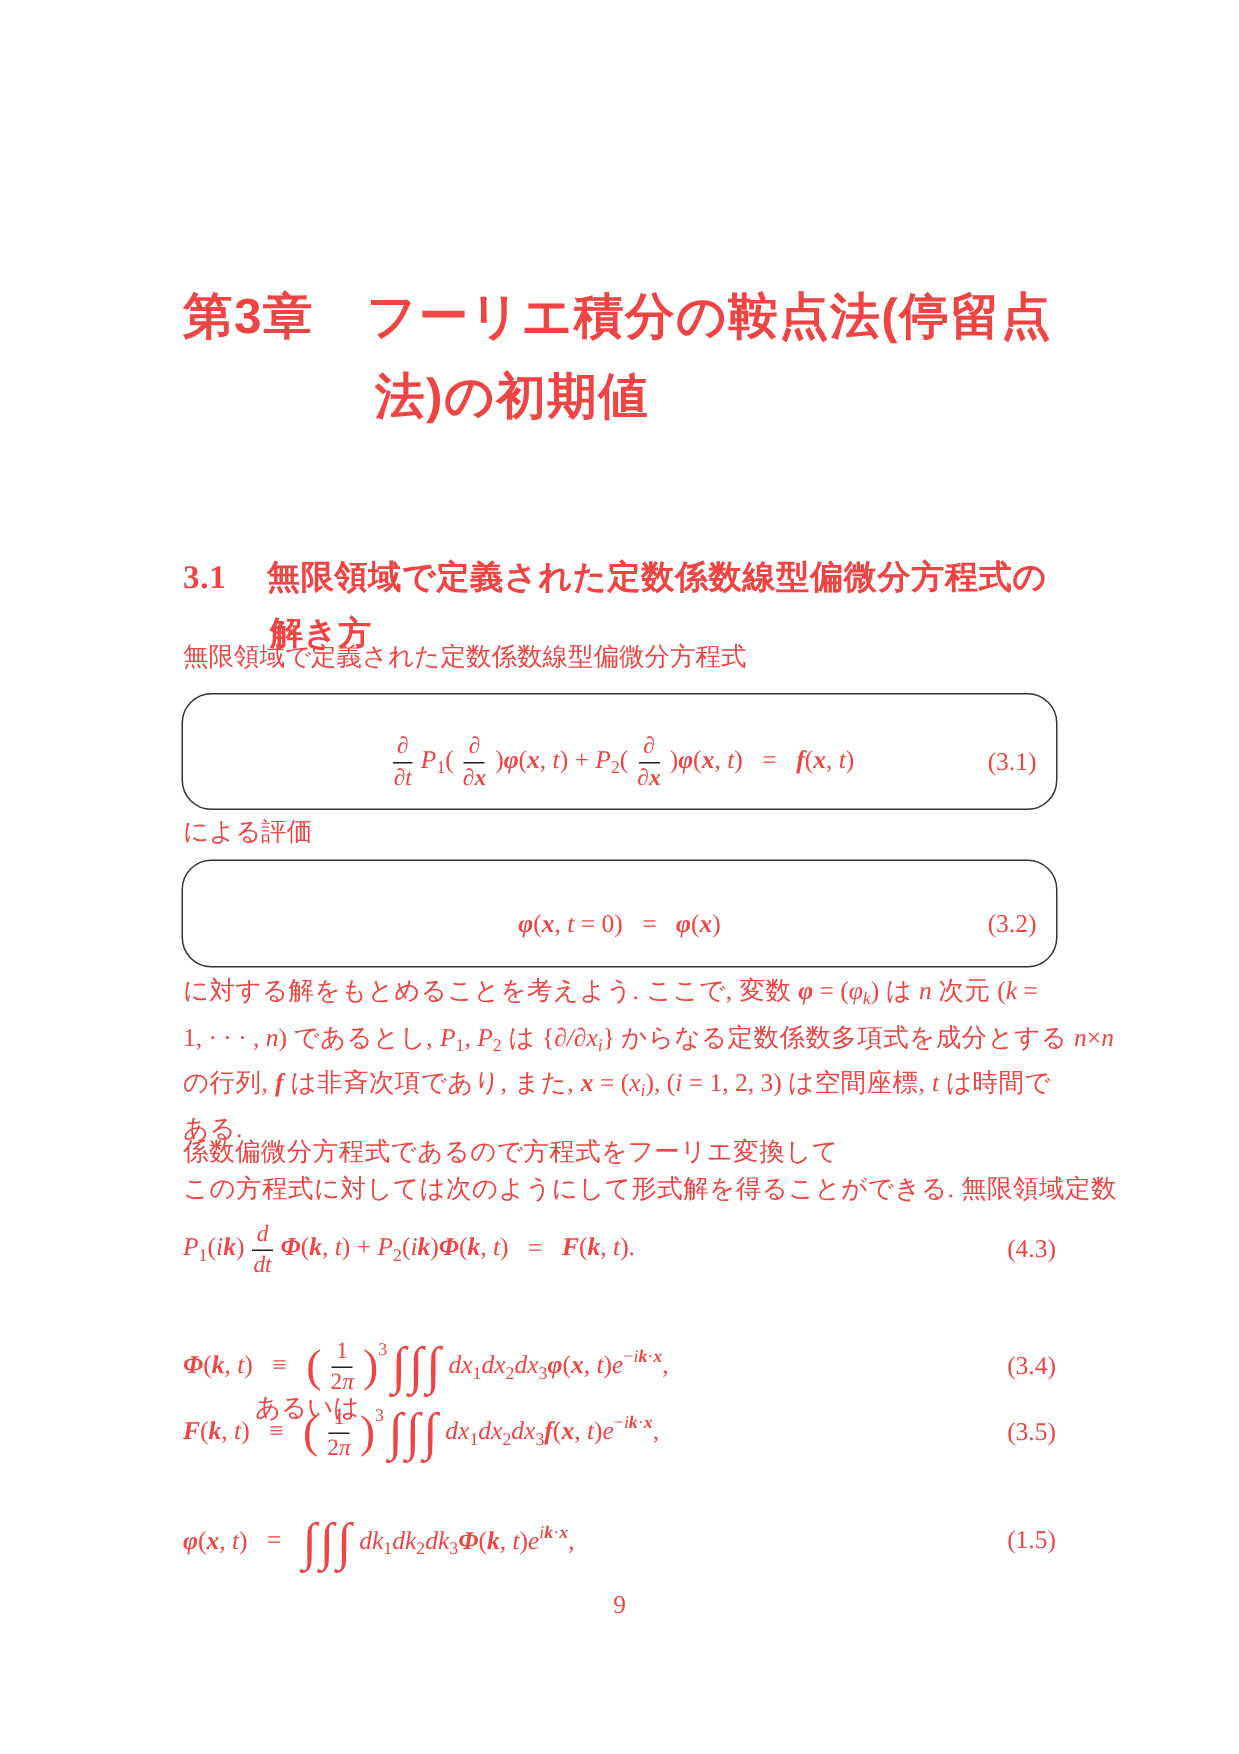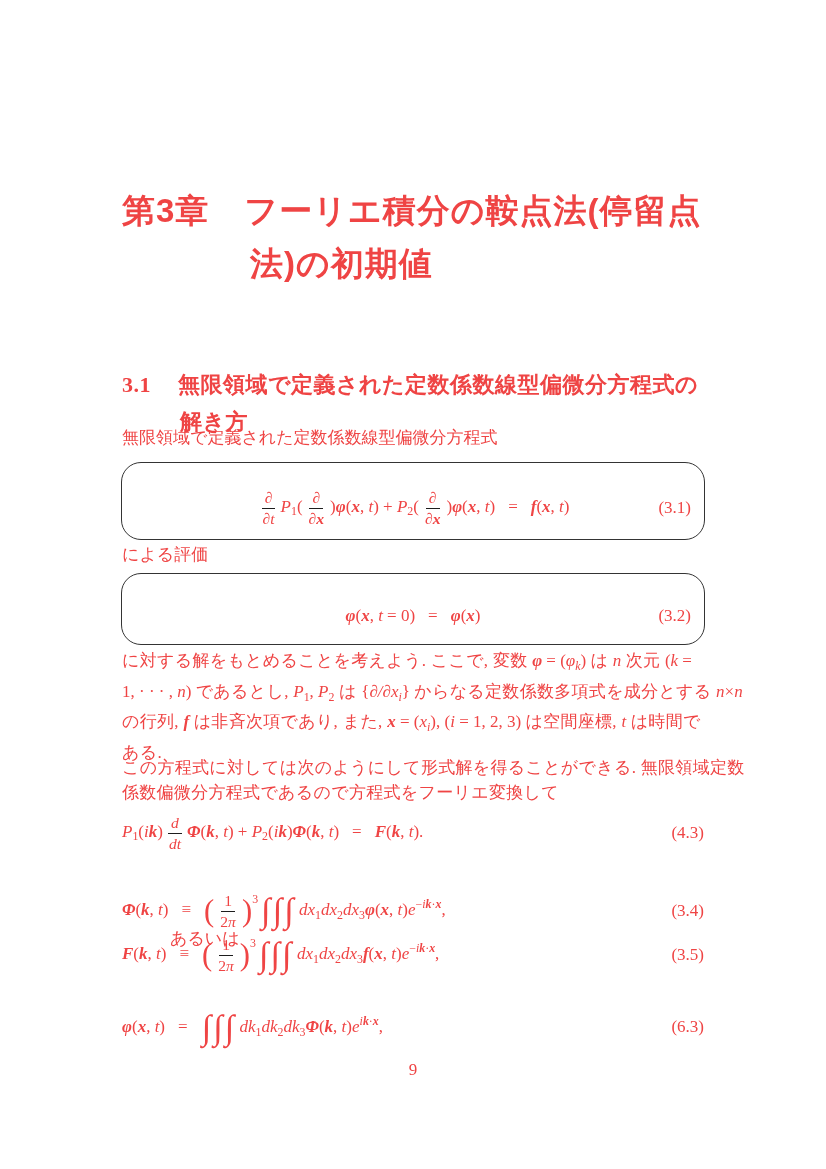--- a/index.html
+++ b/index.html
@@ -120,22 +120,22 @@
   </div>
 
   <div class="bodytext para1">
     <div class="p-line"><span class="tk jp">に対する解をもとめることを考えよう. ここで, 変数 </span><span class="tk bi">φ</span><span class="tk rm"> = (</span><span class="tk it">φ</span><span class="tk sbi">k</span><span class="tk rm">) </span><span class="tk jp">は </span><span class="tk it">n</span><span class="tk jp"> 次元 </span><span class="tk rm">(</span><span class="tk it">k</span><span class="tk rm"> =</span></div>
     <div class="p-line"><span class="tk rm">1, · · · , </span><span class="tk it">n</span><span class="tk rm">) </span><span class="tk jp">であるとし, </span><span class="tk it">P</span><span class="tk sb">1</span><span class="tk rm">, </span><span class="tk it">P</span><span class="tk sb">2</span><span class="tk jp"> は </span><span class="tk rm">{</span><span class="tk it">∂/∂x</span><span class="tk sbi">i</span><span class="tk rm">} </span><span class="tk jp">からなる定数係数多項式を成分とする </span><span class="tk it">n</span><span class="tk rm">×</span><span class="tk it">n</span></div>
     <div class="p-line"><span class="tk jp">の行列, </span><span class="tk bi">f</span><span class="tk jp"> は非斉次項であり, また, </span><span class="tk bi">x</span><span class="tk rm"> = (</span><span class="tk it">x</span><span class="tk sbi">i</span><span class="tk rm">), (</span><span class="tk it">i</span><span class="tk rm"> = 1, 2, 3) </span><span class="tk jp">は空間座標, </span><span class="tk it">t</span><span class="tk jp"> は時間で</span></div>
     <div class="p-line"><span class="tk jp">ある.</span></div>
   </div>
 
   <div class="bodytext para2">
+    <div class="p-line"><span class="tk jp">係数偏微分方程式であるので方程式をフーリエ変換して</span></div>
     <div class="p-line"><span class="tk jp">この方程式に対しては次のようにして形式解を得ることができる. 無限領域定数</span></div>
-    <div class="p-line"><span class="tk jp">係数偏微分方程式であるので方程式をフーリエ変換して</span></div>
   </div>
 
   <div class="eq-row eq33">
     <span class="eq-body"><span class="tk it">P</span><span class="tk sb">1</span><span class="tk rm">(</span><span class="tk it">i</span><span class="tk bi">k</span><span class="tk rm">)</span><span class="tk fr"><span class="n"><span class="tk it">d</span></span><span class="d"><span class="tk it">dt</span></span></span><span class="tk bi">Φ</span><span class="tk rm">(</span><span class="tk bi">k</span><span class="tk rm">, </span><span class="tk it">t</span><span class="tk rm">) + </span><span class="tk it">P</span><span class="tk sb">2</span><span class="tk rm">(</span><span class="tk it">i</span><span class="tk bi">k</span><span class="tk rm">)</span><span class="tk bi">Φ</span><span class="tk rm">(</span><span class="tk bi">k</span><span class="tk rm">, </span><span class="tk it">t</span><span class="tk rm">)</span><span class="tk rel">=</span><span class="tk bi">F</span><span class="tk rm">(</span><span class="tk bi">k</span><span class="tk rm">, </span><span class="tk it">t</span><span class="tk rm">).</span></span>
     <span class="eq-num">(4.3)</span>
   </div>
 
 
   <div class="eq-row eq34">
     <span class="eq-body"><span class="tk bi">Φ</span><span class="tk rm">(</span><span class="tk bi">k</span><span class="tk rm">, </span><span class="tk it">t</span><span class="tk rm">)</span><span class="tk rel">≡</span><span class="tk big">(</span><span class="tk fr"><span class="n"><span class="tk rm">1</span></span><span class="d"><span class="tk rm">2</span><span class="tk it">π</span></span></span><span class="tk big">)</span><span class="tk sph">3</span><span class="tk int">∫</span><span class="tk int">∫</span><span class="tk int">∫</span><span class="tk it"> dx</span><span class="tk sb">1</span><span class="tk it">dx</span><span class="tk sb">2</span><span class="tk it">dx</span><span class="tk sb">3</span><span class="tk bi">φ</span><span class="tk rm">(</span><span class="tk bi">x</span><span class="tk rm">, </span><span class="tk it">t</span><span class="tk rm">)</span><span class="tk it">e</span><span class="tk sp"><span class="tk rm">−</span><span class="tk it">i</span><span class="tk bi">k</span><span class="tk rm">·</span><span class="tk bi">x</span></span><span class="tk rm">,</span></span>
@@ -144,18 +144,18 @@
 
   <div class="eq-row eq35">
     <span class="eq-body"><span class="tk bi">F</span><span class="tk rm">(</span><span class="tk bi">k</span><span class="tk rm">, </span><span class="tk it">t</span><span class="tk rm">)</span><span class="tk rel">≡</span><span class="tk big">(</span><span class="tk fr"><span class="n"><span class="tk rm">1</span></span><span class="d"><span class="tk rm">2</span><span class="tk it">π</span></span></span><span class="tk big">)</span><span class="tk sph">3</span><span class="tk int">∫</span><span class="tk int">∫</span><span class="tk int">∫</span><span class="tk it"> dx</span><span class="tk sb">1</span><span class="tk it">dx</span><span class="tk sb">2</span><span class="tk it">dx</span><span class="tk sb">3</span><span class="tk bi">f</span><span class="tk rm">(</span><span class="tk bi">x</span><span class="tk rm">, </span><span class="tk it">t</span><span class="tk rm">)</span><span class="tk it">e</span><span class="tk sp"><span class="tk rm">−</span><span class="tk it">i</span><span class="tk bi">k</span><span class="tk rm">·</span><span class="tk bi">x</span></span><span class="tk rm">,</span></span>
     <span class="eq-num">(3.5)</span>
   </div>
 
   <div class="bodytext aruiwa">あるいは</div>
 
   <div class="eq-row eq36">
     <span class="eq-body"><span class="tk bi">φ</span><span class="tk rm">(</span><span class="tk bi">x</span><span class="tk rm">, </span><span class="tk it">t</span><span class="tk rm">)</span><span class="tk rel">=</span><span class="tk int">∫</span><span class="tk int">∫</span><span class="tk int">∫</span><span class="tk it"> dk</span><span class="tk sb">1</span><span class="tk it">dk</span><span class="tk sb">2</span><span class="tk it">dk</span><span class="tk sb">3</span><span class="tk bi">Φ</span><span class="tk rm">(</span><span class="tk bi">k</span><span class="tk rm">, </span><span class="tk it">t</span><span class="tk rm">)</span><span class="tk it">e</span><span class="tk sp"><span class="tk it">i</span><span class="tk bi">k</span><span class="tk rm">·</span><span class="tk bi">x</span></span><span class="tk rm">,</span></span>
-    <span class="eq-num">(6.3)</span>
+    <span class="eq-num">(1.5)</span>
   </div>
 
   <div class="page-num">9</div>
 
 </div>
 
 </body></html>

